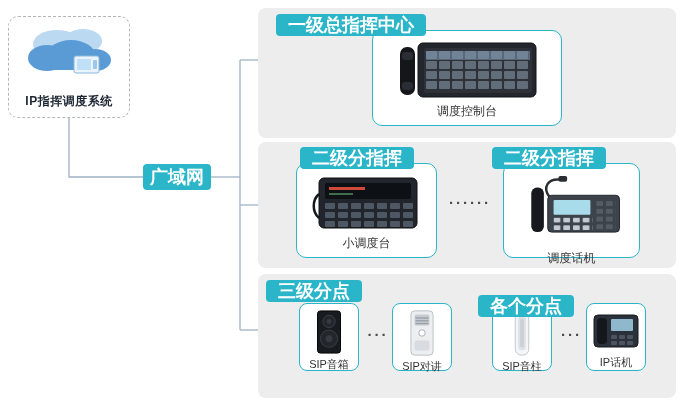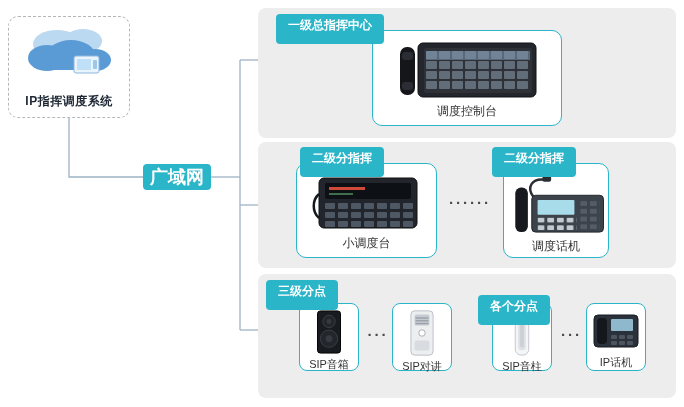--- a/index.html
+++ b/index.html
@@ -43,43 +43,43 @@
   }
   
   .panel{
     position:absolute;left:258px;width:418px;
     background:var(--panel-bg);border-radius:8px;
   }
   .panel1{top:8px;height:130px;}
   .panel2{top:142px;height:126px;}
   .panel3{top:274px;height:124px;}
   .badge{
-    position:absolute;height:30px;line-height:22px;padding:0 12px;
+    position:absolute;height:22px;line-height:22px;padding:0 12px;
     background:var(--accent);color:#fff;border-radius:4px;
-    font-size:12px;font-weight:bold;white-space:nowrap;z-index:2;
+    font-size:18px;font-weight:bold;white-space:nowrap;z-index:2;
   }
   .device-box{
     position:absolute;background:#fff;
     border:1.5px solid var(--accent);border-radius:10px;
     display:flex;flex-direction:column;align-items:center;justify-content:space-between;
     padding:8px 4px 5px 4px;z-index:1;
   }
   .device-box .icon-wrap{flex:1;display:flex;align-items:center;justify-content:center;}
   .dev-label{
     font-size:12px;color:#333;white-space:nowrap;padding-top:2px;
   }
   .dev-label.small{font-size:11px;}
   .dots{
     position:absolute;color:#4a4a4a;font-size:15px;font-weight:bold;
     letter-spacing:2px;text-align:center;
   }
   
   .box-l1{left:114px;top:22px;width:190px;height:96px;}
   .box-l2a{left:38px;top:21px;width:141px;height:95px;}
-  .box-l2b{left:245px;top:21px;width:106px;height:95px;}
+  .box-l2b{left:245px;top:21px;width:137px;height:95px;gap:12px;}
   .box-s{top:29px;width:60px;height:68px;border-radius:8px;padding:5px 2px 4px 2px;}
   .box-s1{left:41px;}
   .box-s2{left:134px;}
   .box-s3{left:234px;}
   .box-s4{left:328px;}
 </style>
 </head>
 <body>
 
 <div class="stage">

